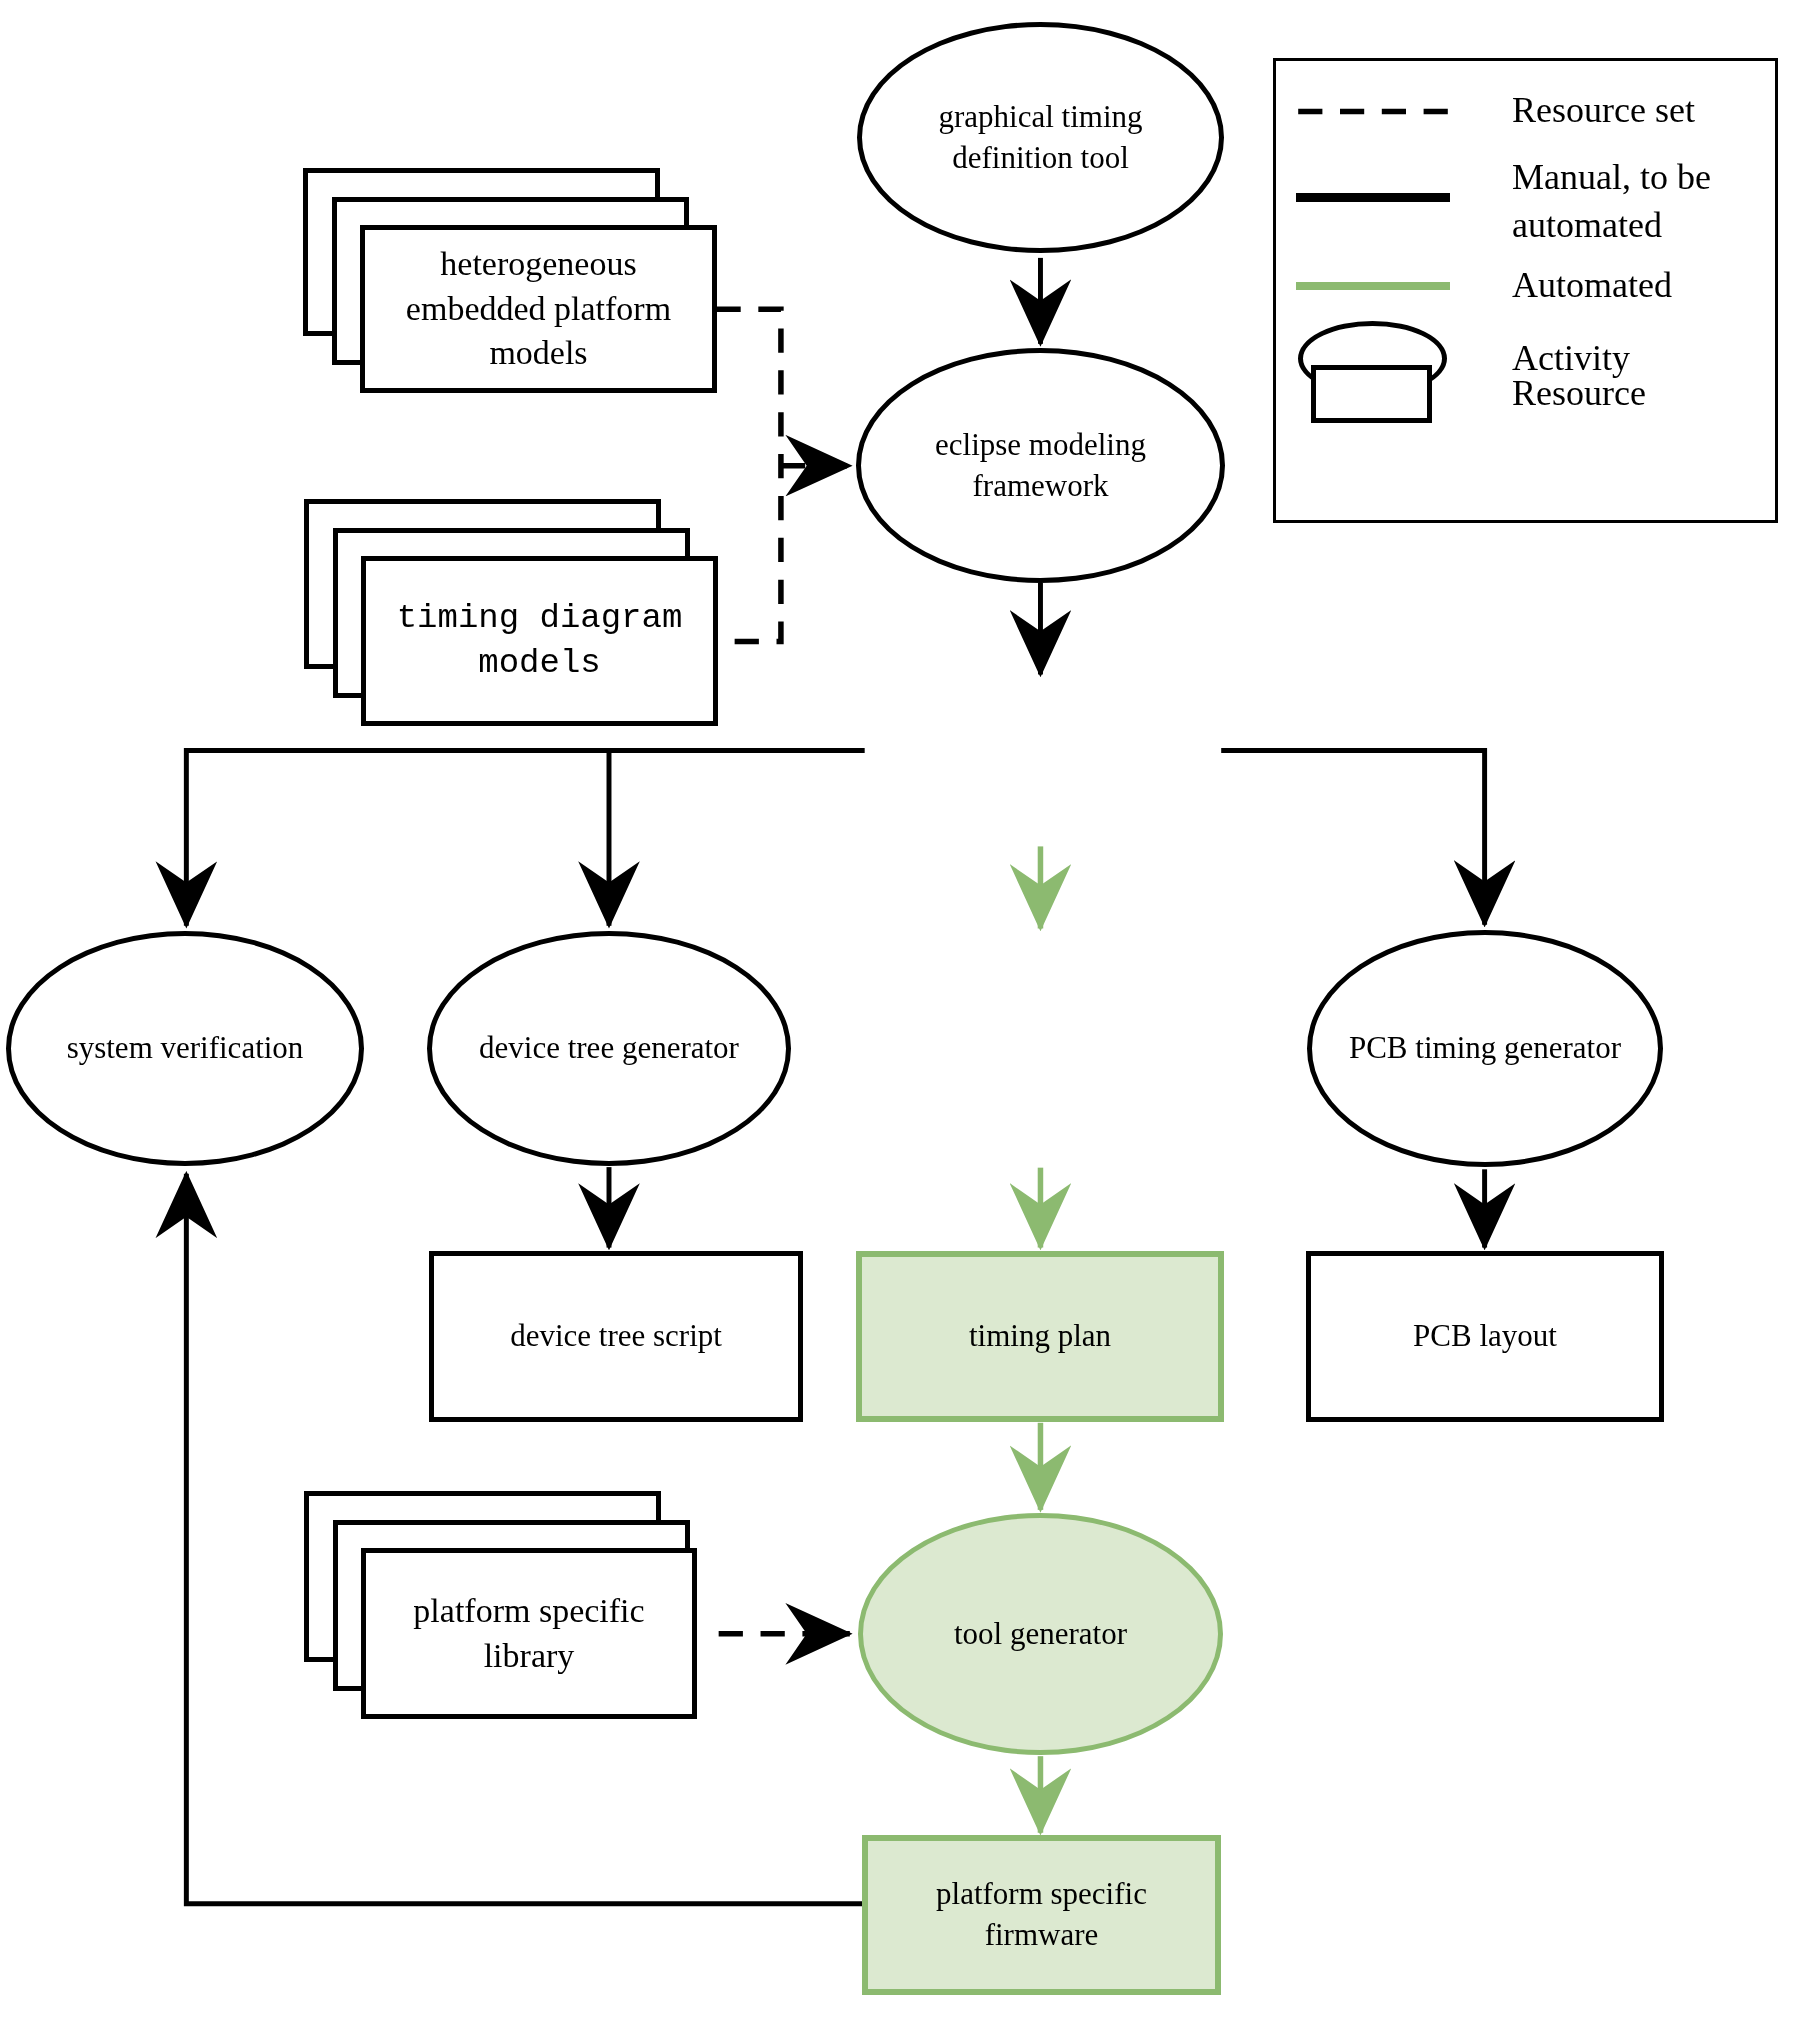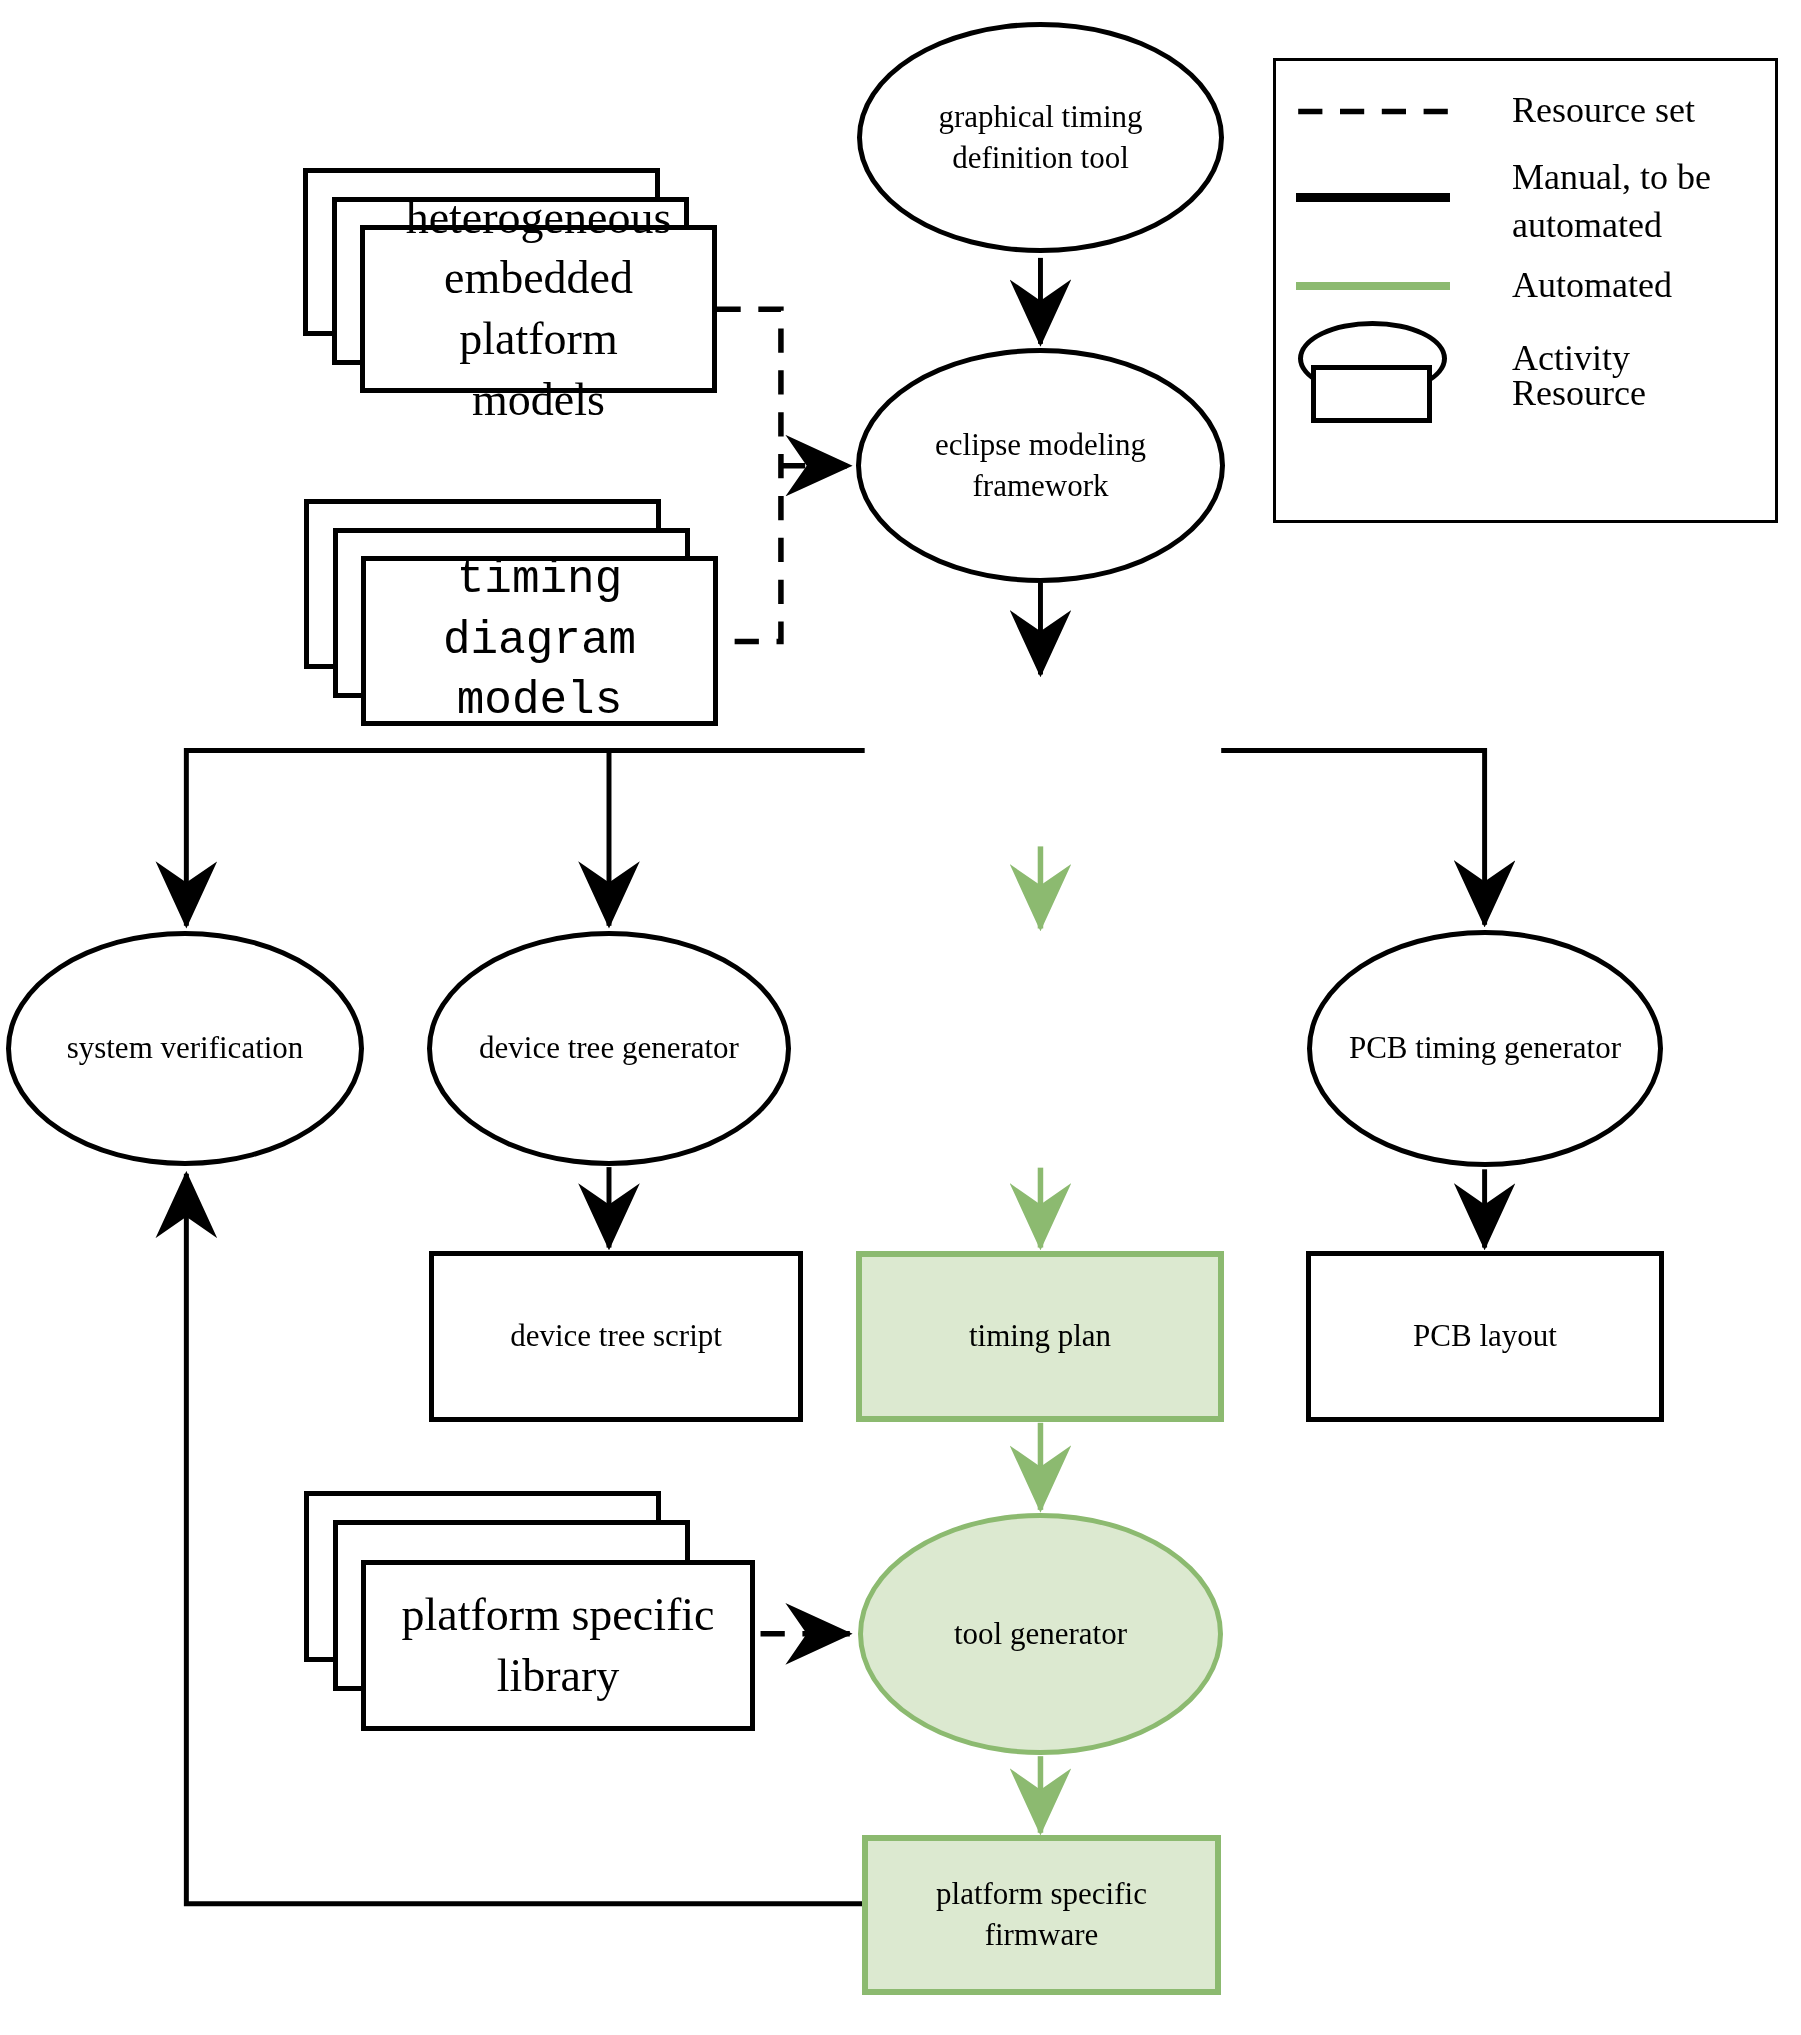--- a/index.html
+++ b/index.html
@@ -20,21 +20,21 @@
   .ellipse{border:5.5px solid #000;border-radius:50%;}
   .rect{border:5.5px solid #000;}
   .rect.thick{border-width:6.6px;}
   .automated{border-color:#8CBA70;background:#DCE9D0;}
   .label span{display:block;}
   .stack{position:absolute;}
   .layer{
     position:absolute;box-sizing:border-box;
     border:5.5px solid #000;background:#ffffff;
     display:flex;align-items:center;justify-content:center;
-    text-align:center;font-size:46px;line-height:1.32;
+    text-align:center;font-size:34px;line-height:1.32;
   }
   .legend-box{
     position:absolute;box-sizing:border-box;
     border:3.9px solid #000;background:#ffffff;
   }
   .legend-label{
     position:absolute;font-size:36px;line-height:1.32;
   }
   .sample{position:absolute;box-sizing:border-box;}
   .sample-solid{background:#000;}
@@ -147,21 +147,21 @@
 
   <div class="node rect" style="left:1306px;top:1251px;width:358px;height:171px;">
     <div class="label">
       <span>PCB layout</span>
     </div>
   </div>
 
   <div class="stack" style="left:304px;top:1491px;width:414px;height:228px;">
     <div class="layer" style="left:0;top:0;width:357px;height:171px;"></div>
     <div class="layer" style="left:29px;top:29px;width:357px;height:171px;"></div>
-    <div class="layer" style="left:57px;top:69px;width:394px;height:171px;">
+    <div class="layer" style="left:57px;top:57px;width:336px;height:171px;">
       <div class="label">
         <span>platform specific library</span>
       </div>
     </div>
   </div>
 
   <div class="node ellipse automated" style="left:858px;top:1513px;width:365px;height:242px;">
     <div class="label">
       <span>tool generator</span>
     </div>

